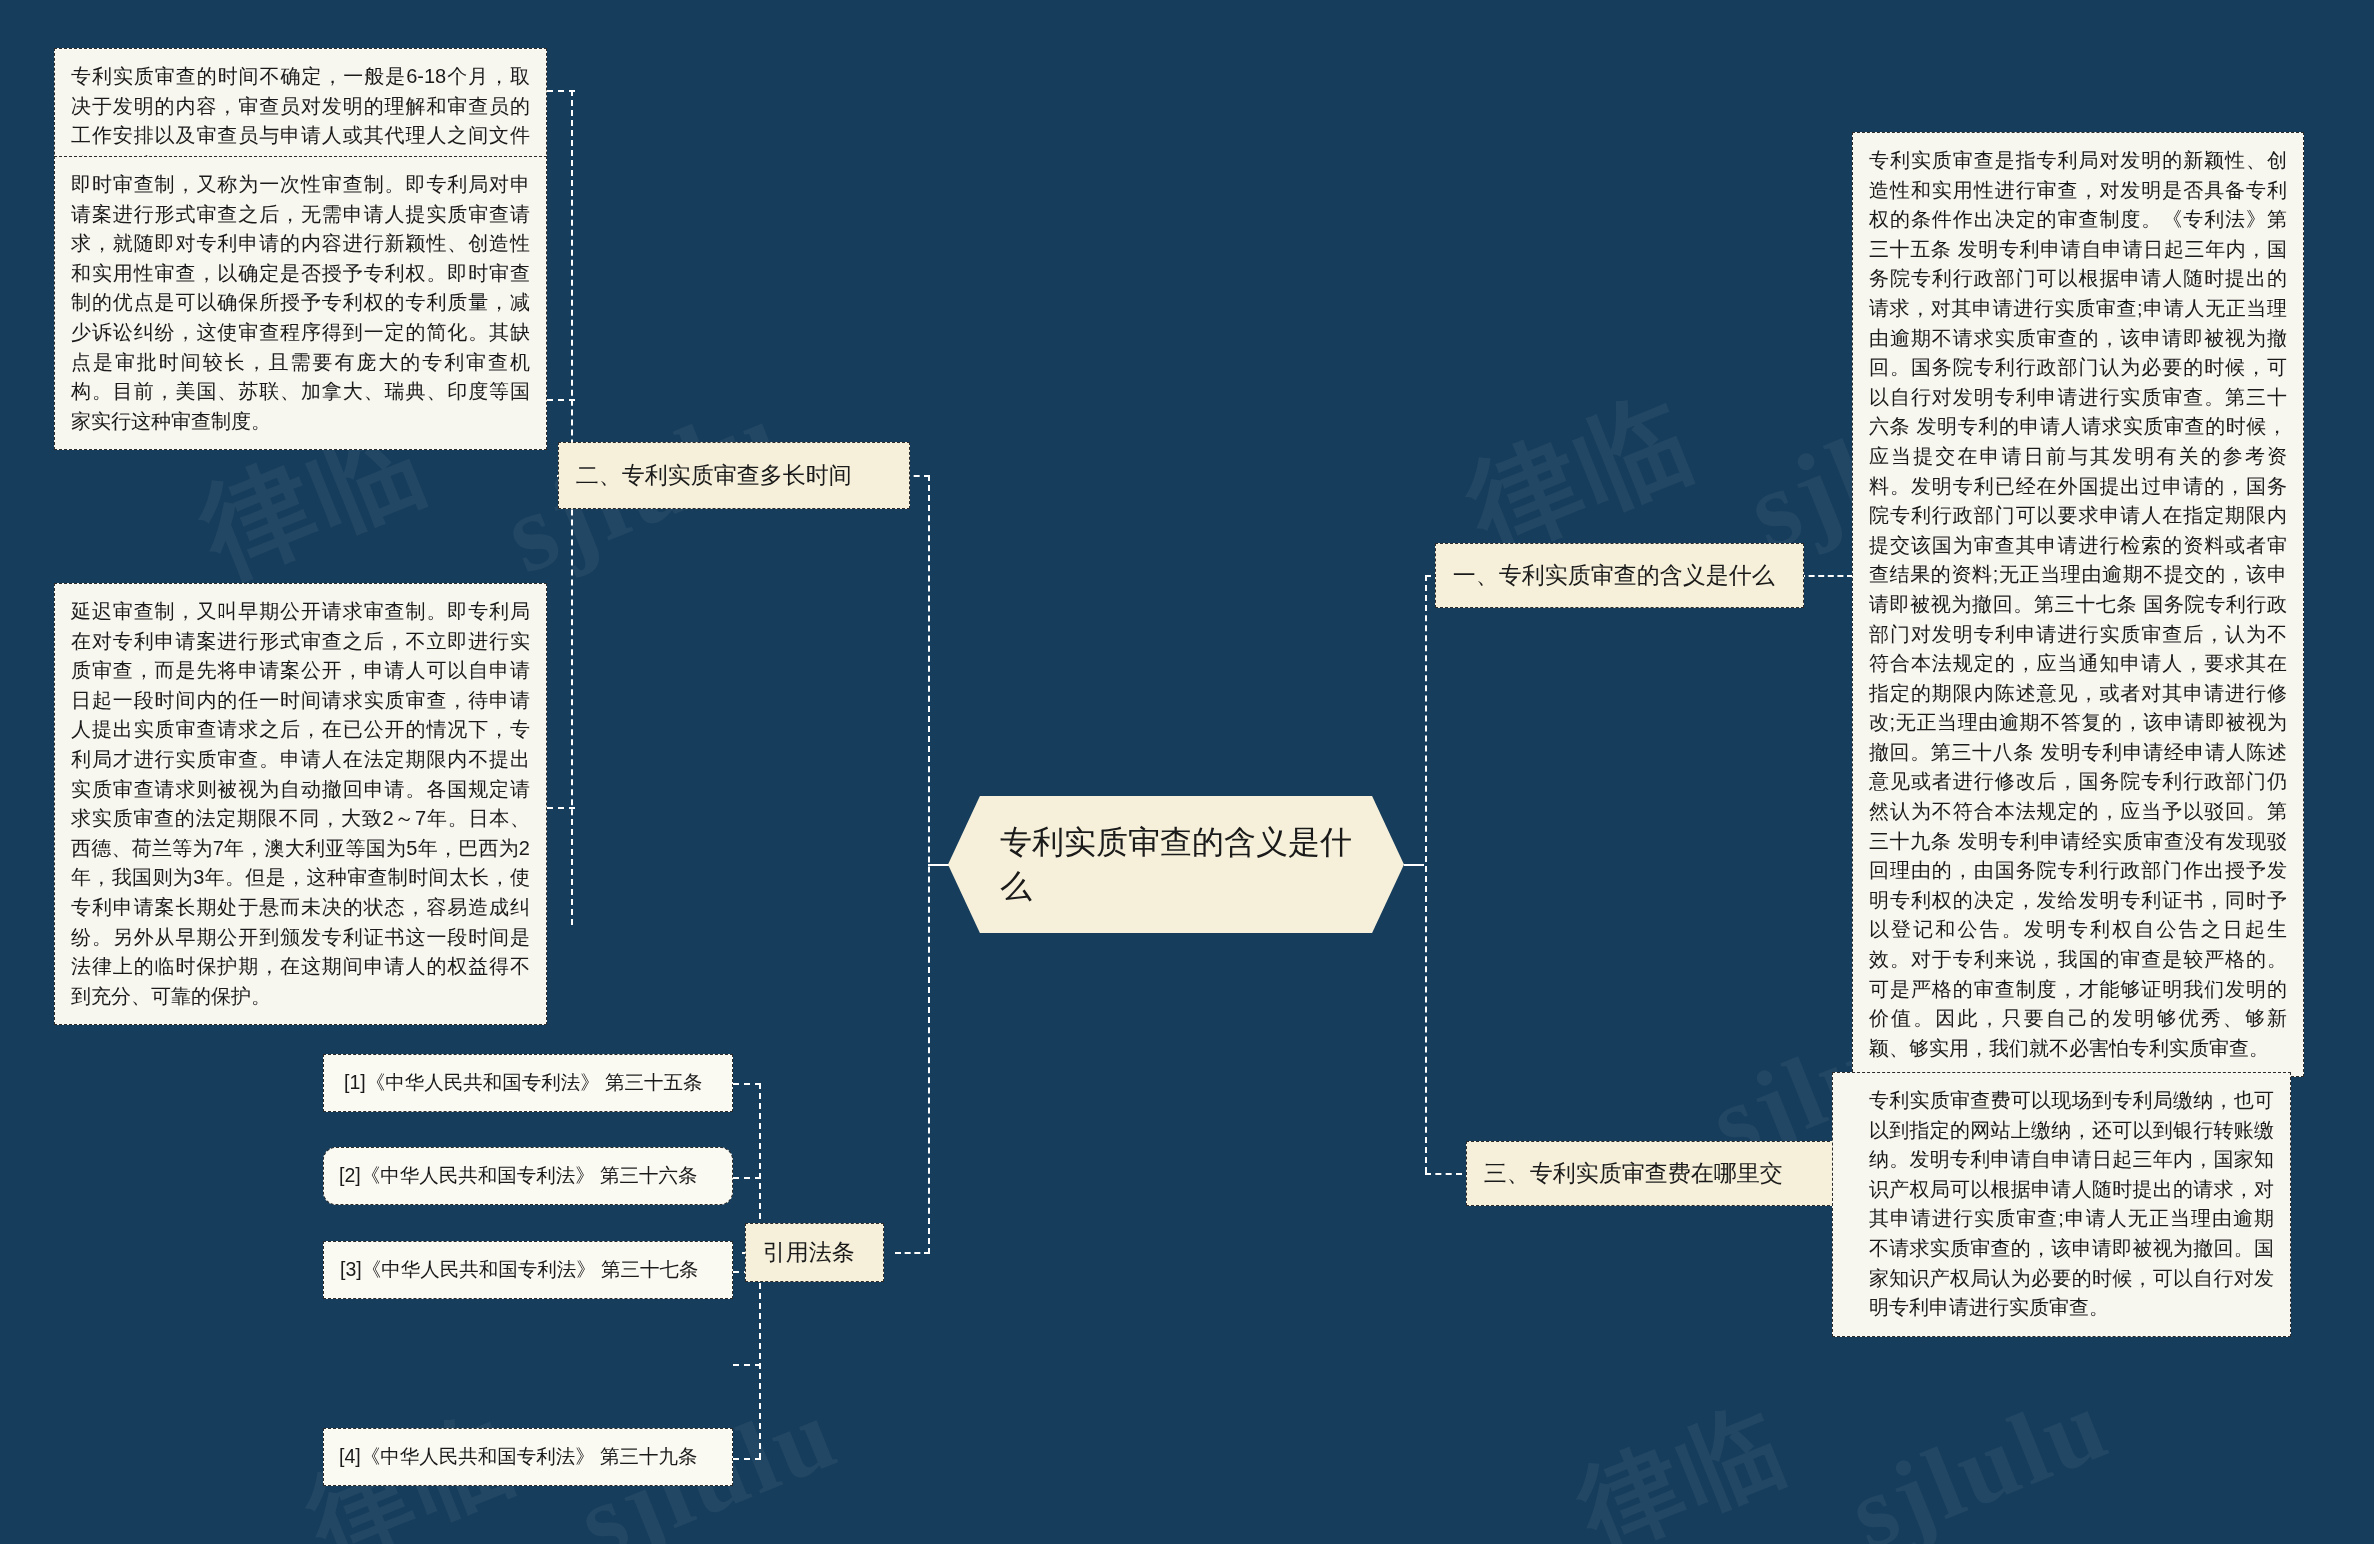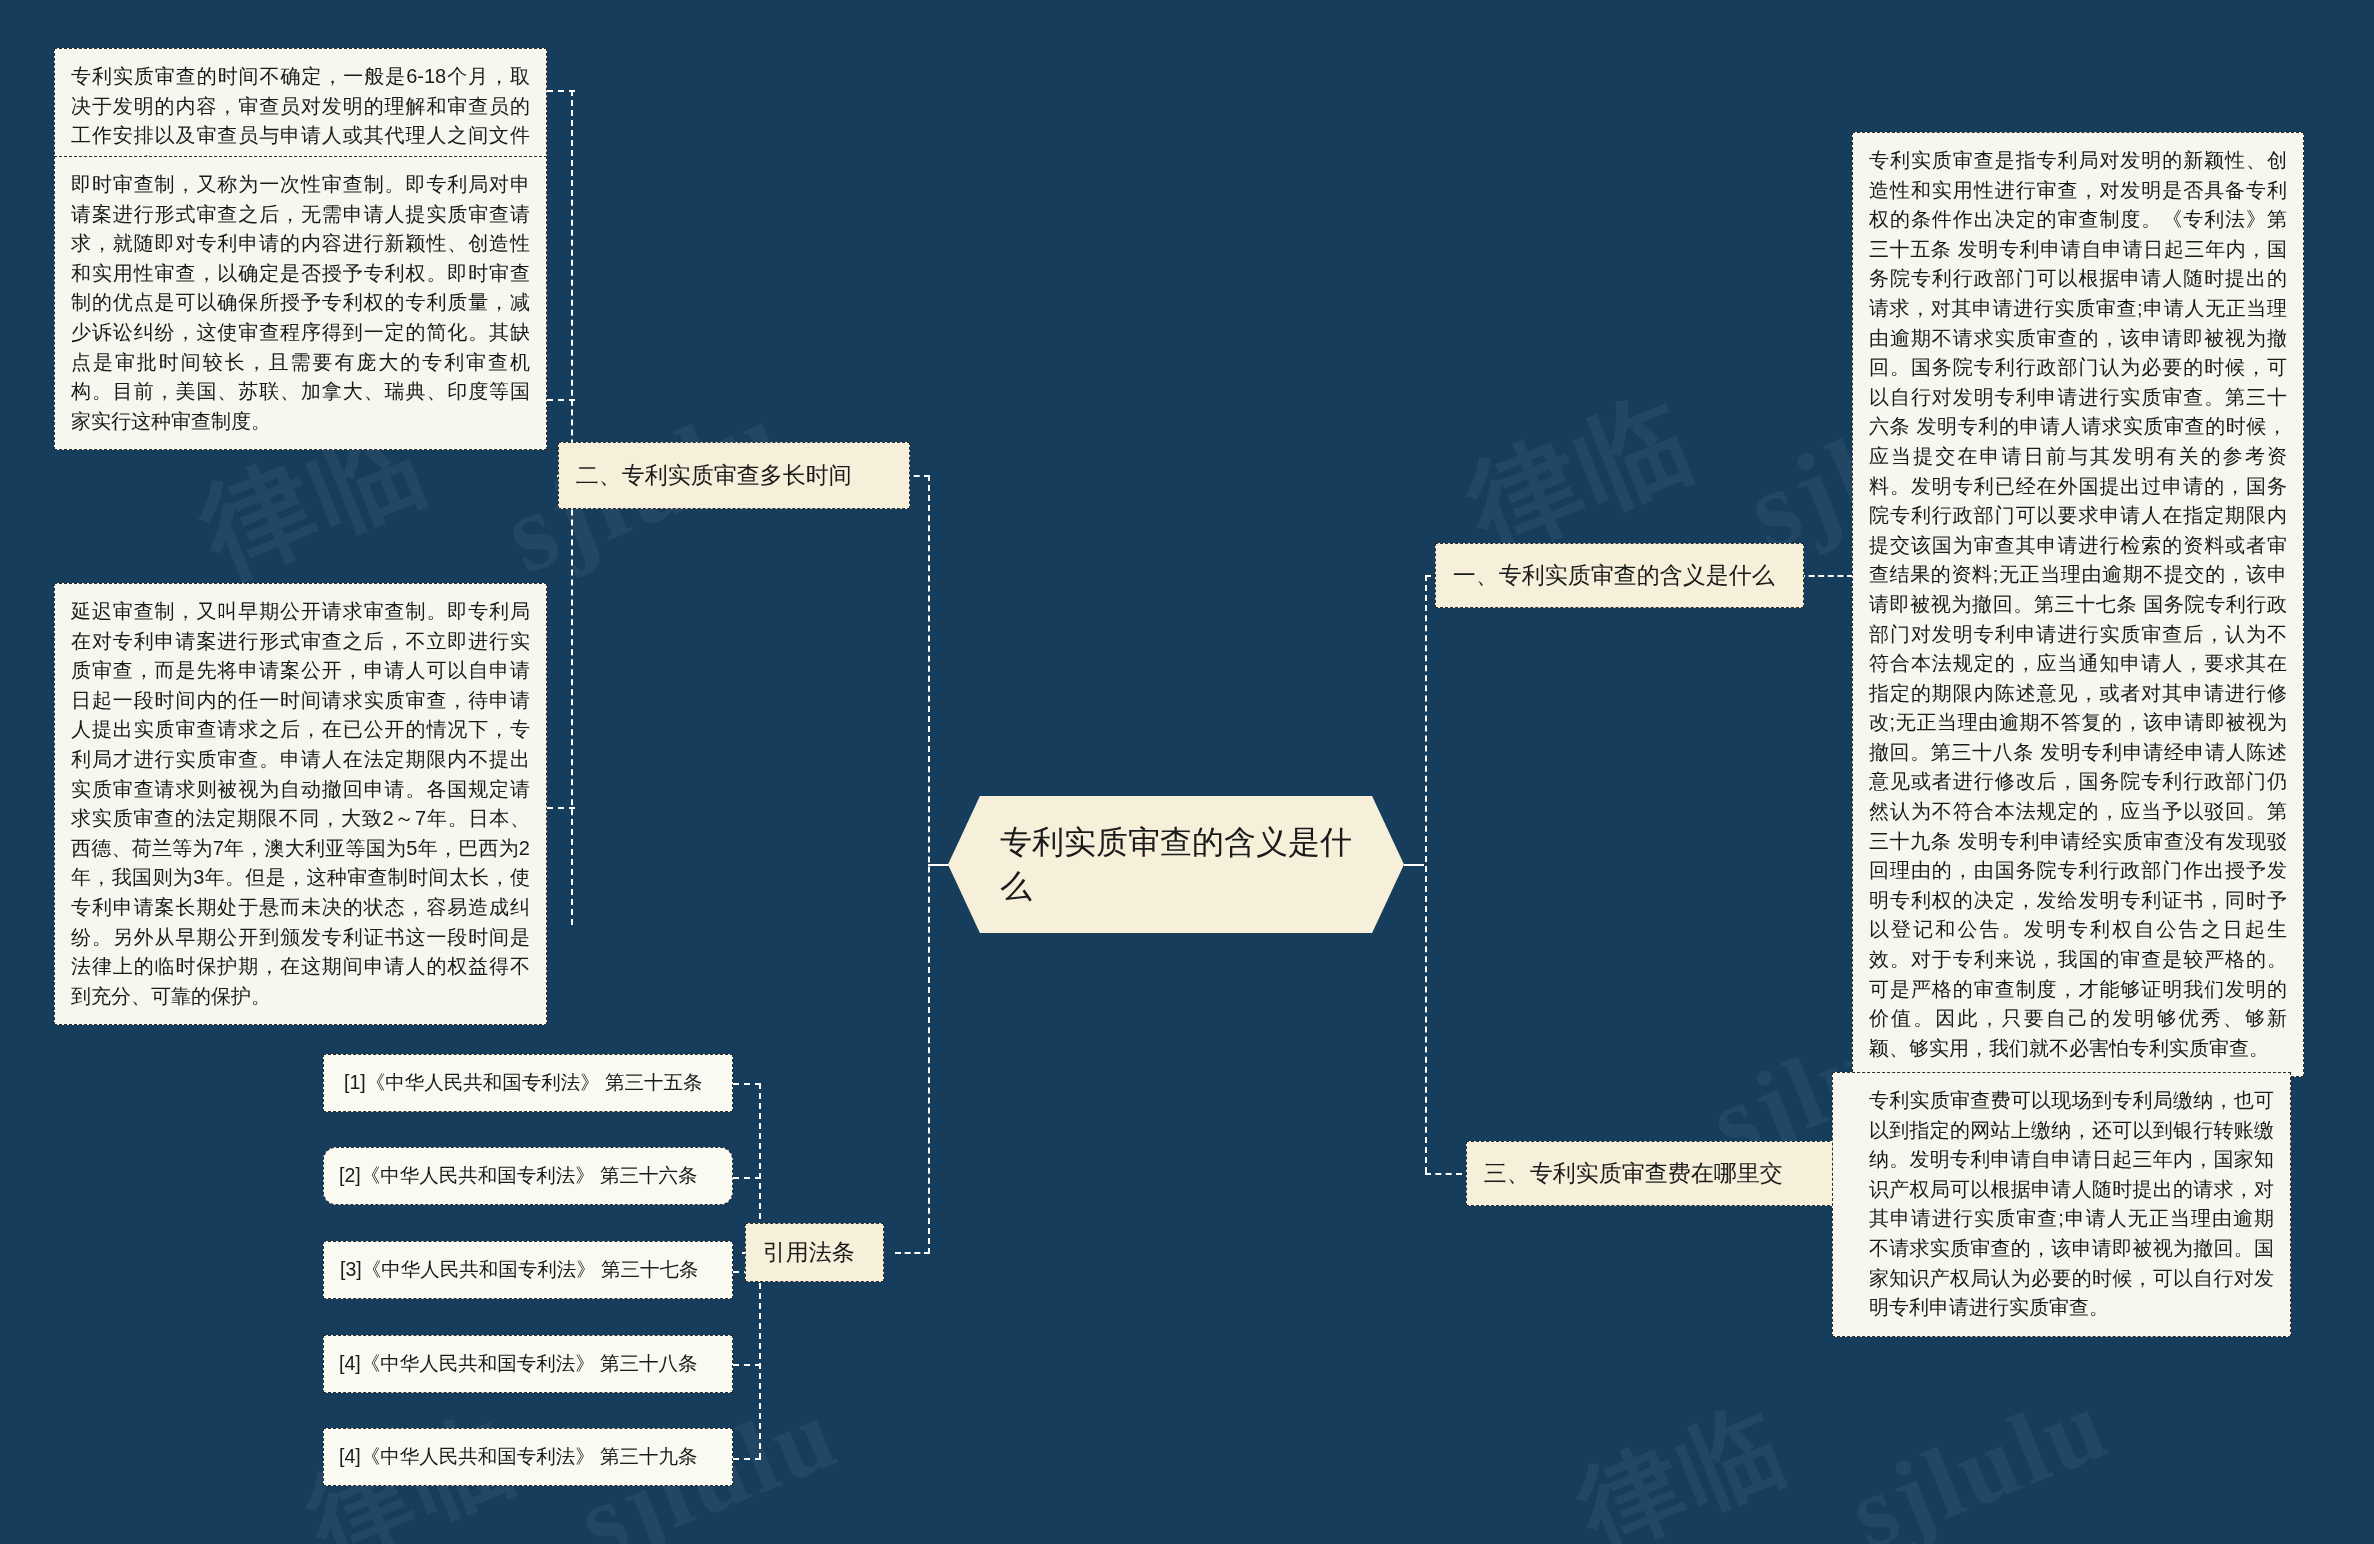--- a/index.html
+++ b/index.html
@@ -161,21 +161,20 @@
 
   <div class="node" style="left:54px; top:583px; width:493px;">延迟审查制，又叫早期公开请求审查制。即专利局在对专利申请案进行形式审查之后，不立即进行实质审查，而是先将申请案公开，申请人可以自申请日起一段时间内的任一时间请求实质审查，待申请人提出实质审查请求之后，在已公开的情况下，专利局才进行实质审查。申请人在法定期限内不提出实质审查请求则被视为自动撤回申请。各国规定请求实质审查的法定期限不同，大致2～7年。日本、西德、荷兰等为7年，澳大利亚等国为5年，巴西为2年，我国则为3年。但是，这种审查制时间太长，使专利申请案长期处于悬而未决的状态，容易造成纠纷。另外从早期公开到颁发专利证书这一段时间是法律上的临时保护期，在这期间申请人的权益得不到充分、可靠的保护。</div>
 
   <div class="node label cream" style="left:558px; top:442px; width:352px; height:67px;">二、专利实质审查多长时间</div>
 
   <div class="node label cream" style="left:745px; top:1223px; width:139px; height:59px;">引用法条</div>
 
   <div class="node cite" style="left:323px; top:1054px; width:410px; height:58px;padding-left:20px;">[1]《中华人民共和国专利法》 第三十五条</div>
   <div class="node cite" style="left:323px; top:1147px; width:410px; height:58px;border-radius:13px;">[2]《中华人民共和国专利法》 第三十六条</div>
   <div class="node cite" style="left:323px; top:1241px; width:410px; height:58px;padding-left:16px;">[3]《中华人民共和国专利法》 第三十七条</div>
-  <div class="node cite" style="left:323px; top:1335px; width:410px; height:58px;">[4]《中华人民共和国专利法》 第三十八条</div>
   <div class="node cite" style="left:323px; top:1428px; width:410px; height:58px;">[4]《中华人民共和国专利法》 第三十九条</div>
 
   <div id="center-node">专利实质审查的含义是什么</div>
 
   <div class="node label cream" style="left:1435px; top:543px; width:369px; height:65px;">一、专利实质审查的含义是什么</div>
 
   <div class="node label cream" style="left:1466px; top:1141px; width:369px; height:65px;">三、专利实质审查费在哪里交</div>
 
   <div class="node" style="left:1852px; top:132px; width:452px;">专利实质审查是指专利局对发明的新颖性、创造性和实用性进行审查，对发明是否具备专利权的条件作出决定的审查制度。《专利法》第三十五条 发明专利申请自申请日起三年内，国务院专利行政部门可以根据申请人随时提出的请求，对其申请进行实质审查;申请人无正当理由逾期不请求实质审查的，该申请即被视为撤回。国务院专利行政部门认为必要的时候，可以自行对发明专利申请进行实质审查。第三十六条 发明专利的申请人请求实质审查的时候，应当提交在申请日前与其发明有关的参考资料。发明专利已经在外国提出过申请的，国务院专利行政部门可以要求申请人在指定期限内提交该国为审查其申请进行检索的资料或者审查结果的资料;无正当理由逾期不提交的，该申请即被视为撤回。第三十七条 国务院专利行政部门对发明专利申请进行实质审查后，认为不符合本法规定的，应当通知申请人，要求其在指定的期限内陈述意见，或者对其申请进行修改;无正当理由逾期不答复的，该申请即被视为撤回。第三十八条 发明专利申请经申请人陈述意见或者进行修改后，国务院专利行政部门仍然认为不符合本法规定的，应当予以驳回。第三十九条 发明专利申请经实质审查没有发现驳回理由的，由国务院专利行政部门作出授予发明专利权的决定，发给发明专利证书，同时予以登记和公告。发明专利权自公告之日起生效。对于专利来说，我国的审查是较严格的。可是严格的审查制度，才能够证明我们发明的价值。因此，只要自己的发明够优秀、够新颖、够实用，我们就不必害怕专利实质审查。</div>
 

